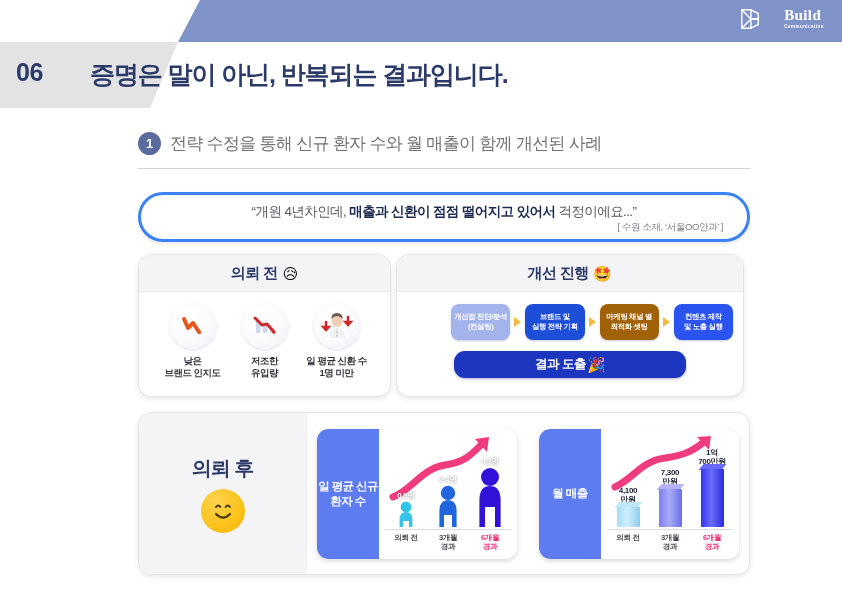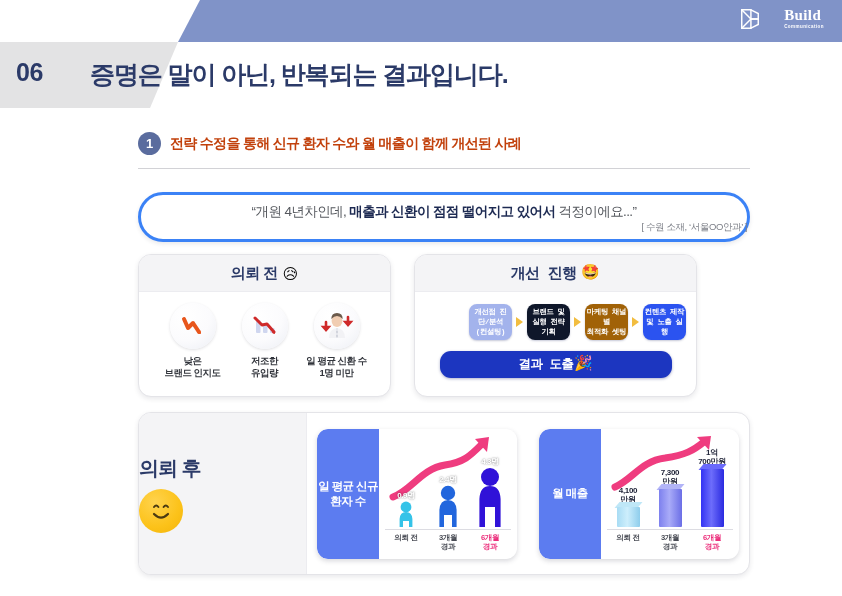--- a/index.html
+++ b/index.html
@@ -61,21 +61,21 @@
     position: absolute; top: 132px; left: 138px;
     display: flex; align-items: center; gap: 9px;
   }
   .sec-badge {
     width: 23px; height: 23px; border-radius: 50%;
     background: #5a6c9e; color: #fff;
     font-size: 13px; font-weight: bold;
     display: flex; align-items: center; justify-content: center;
   }
   .sec-text {
-    font-size: 14px; font-weight: bold; color: #c2410c;
+    font-size: 17px; font-weight: normal; color: #737373;
     letter-spacing: -.7px;
   }
   .sec-rule {
     position: absolute; top: 168px; left: 138px;
     width: 612px; height: 1px; background: #d2d2d6;
   }
 
   
   .quote-box {
     position: absolute; top: 192px; left: 138px;
@@ -84,21 +84,21 @@
     border-radius: 25px;
     box-shadow: 0 2px 4px rgba(40,40,60,.10);
   }
   .quote-line {
     position: absolute; top: 8px; left: 0; width: 100%;
     text-align: center;
     font-size: 13.5px; color: #55585e; letter-spacing: -.6px;
   }
   .quote-line b { color: #1d2a52; font-weight: bold; }
   .quote-cite {
-    position: absolute; bottom: 5px; right: 0;
+    position: absolute; bottom: 5px; right: 24px;
     font-size: 9.5px; color: #7c7f87; letter-spacing: -.4px;
   }
 
   
   .card {
     position: absolute;
     background: #ffffff;
     border: 1px solid #e4e4e8;
     border-radius: 13px;
     box-shadow: 0 2px 5px rgba(40,40,60,.10);
@@ -109,21 +109,21 @@
     display: flex; align-items: center; justify-content: center;
     gap: 5px;
     border-bottom: 1px solid #ececf0;
   }
   .card-head-txt {
     font-size: 15px; font-weight: bold; color: #2b3a68; letter-spacing: -.6px;
   }
   .emoji { font-size: 15px; line-height: 1; }
 
   #card-before { top: 254px; left: 138px; width: 253px; height: 143px; }
-  #card-process { top: 254px; left: 414px; width: 283px; height: 143px; font-family: Liberation Mono, monospace; }
+  #card-process { top: 254px; left: 396px; width: 348px; height: 143px; }
 
   
   .icon-row {
     display: flex; justify-content: center;
     padding: 11px 12px 0 12px;
   }
   .icon-item { width: 72px; text-align: center; }
   .icon-circle {
     width: 46px; height: 46px; margin: 0 auto 6px auto;
     border-radius: 50%;
@@ -143,21 +143,21 @@
   }
   .step {
     width: 70px; height: 36px; border-radius: 8px;
     display: flex; align-items: center; justify-content: center;
     text-align: center;
     color: #ffffff; font-size: 7.4px; font-weight: bold;
     line-height: 10px; letter-spacing: -.35px;
     box-shadow: 0 1px 2px rgba(30,40,100,.25);
   }
   .step.s1 { background: #a3b3ec; margin-left: 44px; }
-  .step.s2 { background: #0f172a; }
+  .step.s2 { background: #1d4ed8; }
   .step.s3 { background: #a16207; }
   .step.s4 { background: #2b53f0; }
   .arrow {
     width: 0; height: 0;
     border-top: 5px solid transparent;
     border-bottom: 5px solid transparent;
     border-left: 7px solid #f2bd3f;
   }
   .result-btn {
     margin: 11px auto 12px auto;
@@ -174,21 +174,21 @@
     position: absolute; top: 412px; left: 138px;
     width: 612px; height: 163px;
     background: #ffffff;
     border: 1px solid #e4e4e8; border-radius: 13px;
     box-shadow: 0 2px 5px rgba(40,40,60,.10);
     display: flex; overflow: hidden;
   }
   .after-left {
     width: 168px; background: #f4f4f6;
     display: flex; flex-direction: column;
-    align-items: flex-start; justify-content: center; gap: 7px;
+    align-items: center; justify-content: center; gap: 7px;
     border-right: 1px solid #ececf0;
   }
   .after-left-txt {
     font-size: 20px; font-weight: bold; color: #2b3a68; letter-spacing: -1px;
   }
   .smiley {
     width: 44px; height: 44px; border-radius: 50%;
     background: radial-gradient(circle at 36% 30%, #ffd34d 0%, #fcc219 60%, #f2b30a 100%);
     display: flex; align-items: center; justify-content: center;
   }

